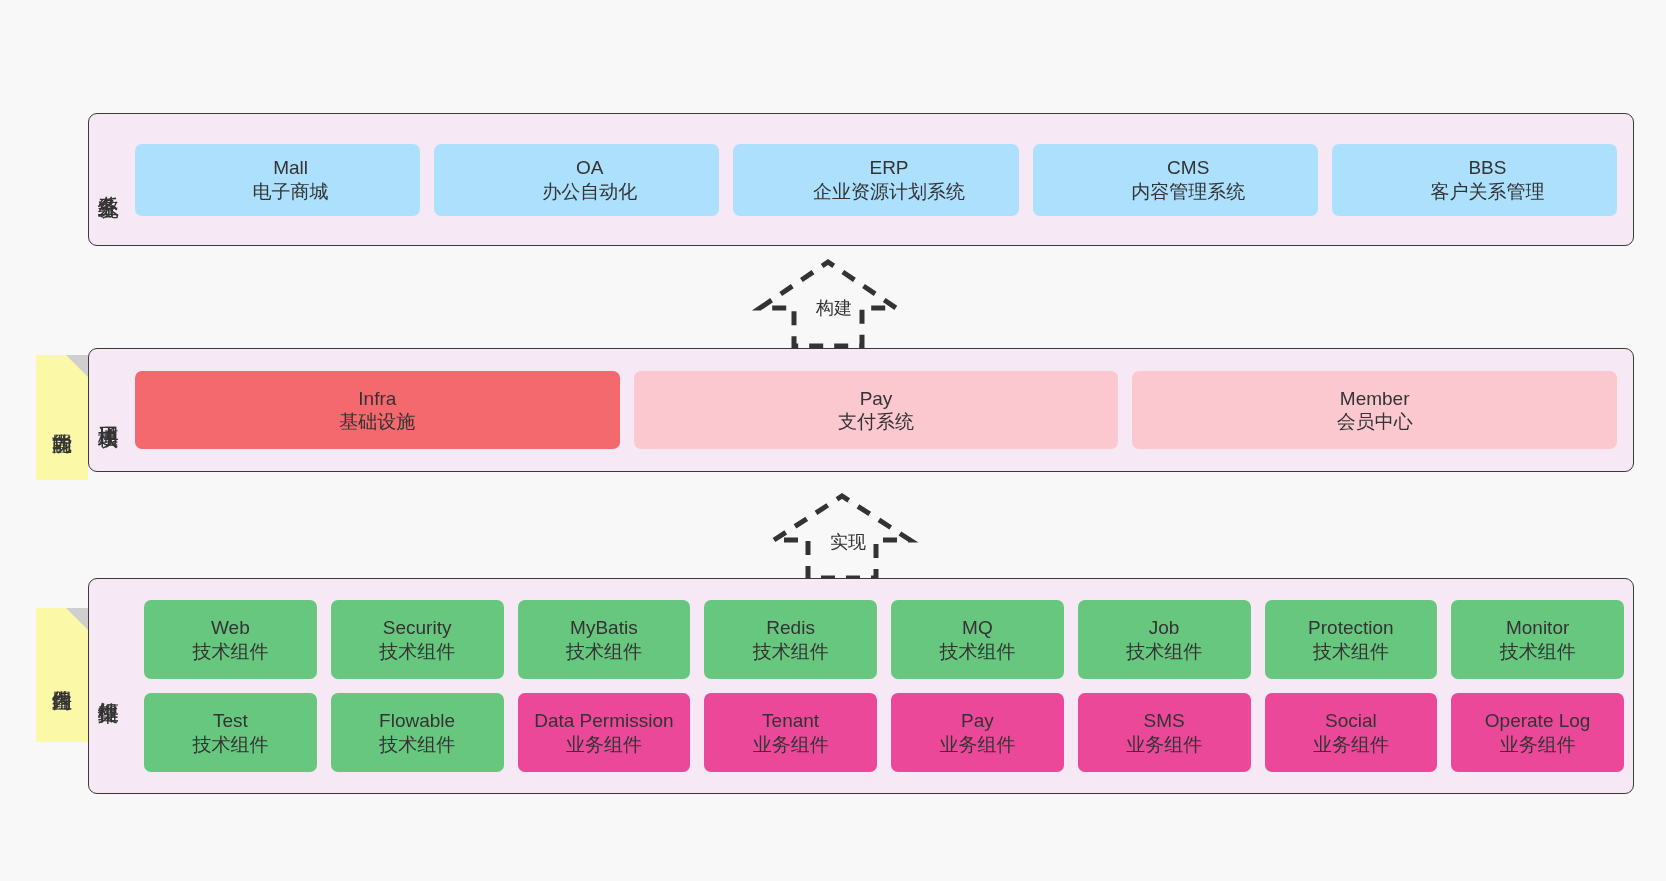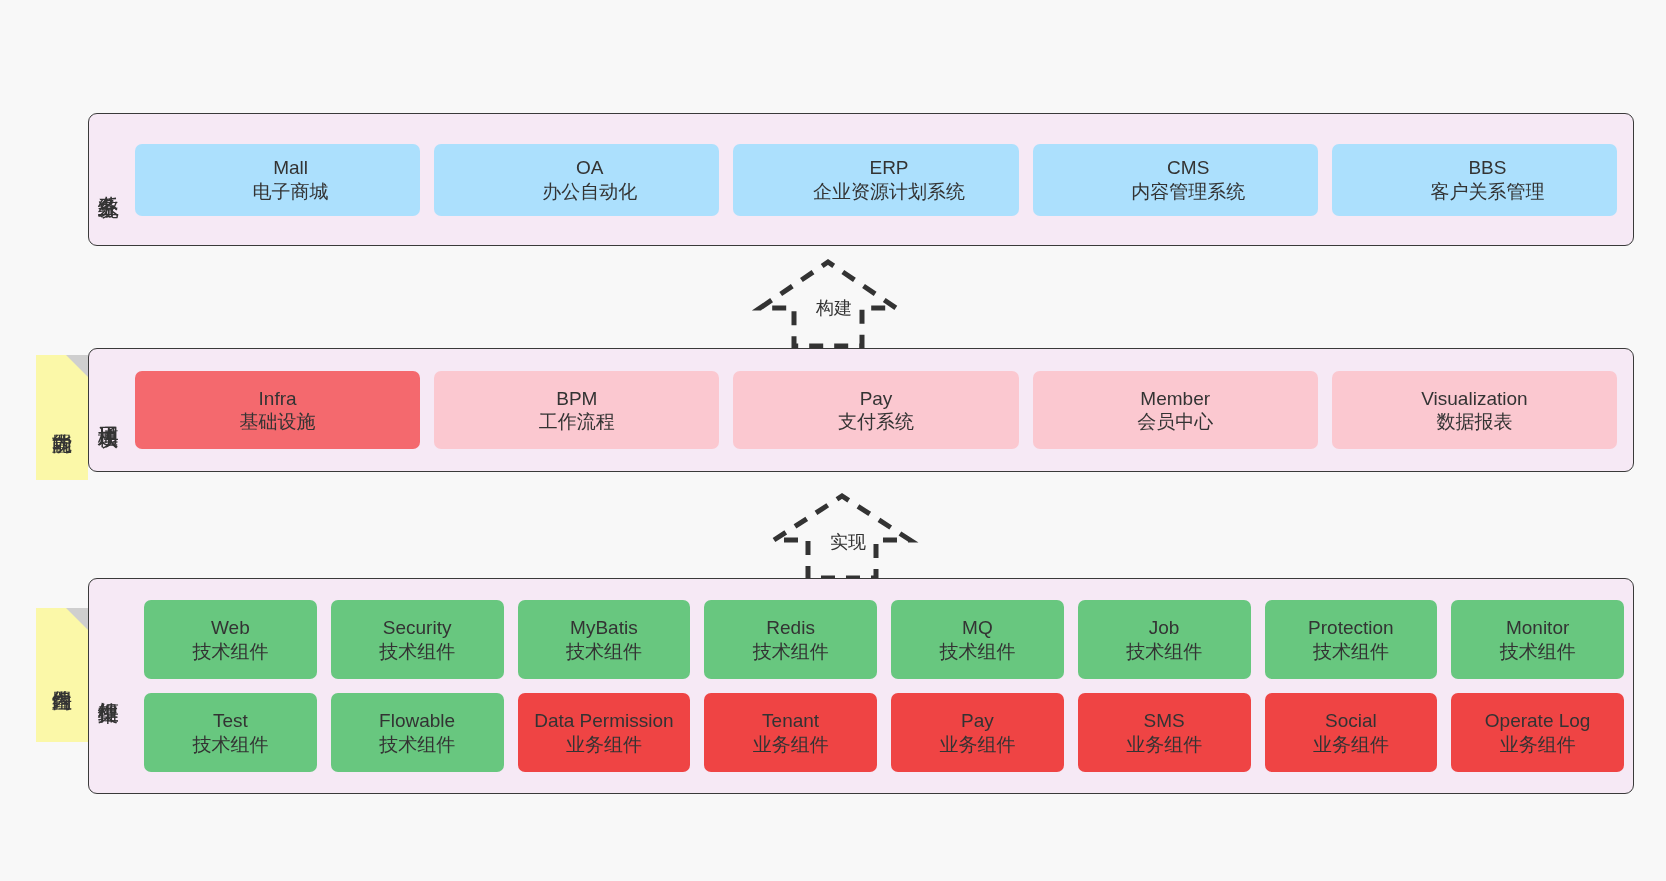--- a/index.html
+++ b/index.html
@@ -86,21 +86,21 @@
     box-sizing: border-box;
     padding: 4px 6px;
   }
   .box .t1 { display: block; }
   .box .t2 { display: block; }
 
   .box-blue   { background: #ace0fd; padding-left: 32px; }
   .box-red    { background: #f4696e; }
   .box-pink   { background: #fbc8d0; }
   .box-green  { background: #68c77f; }
-  .box-lgreen { background: #ef4444; text-align: right; }
+  .box-lgreen { background: #ec4899; text-align: right; }
 
   
   #layer-business {
     left: 88px;  top: 113px;
     width: 1546px; height: 133px;
   }
   #layer-business .layer-body { padding: 0 16px 0 8px; gap: 14px; }
   #layer-business .box { flex: 1 1 0; height: 72px; }
 
   
@@ -200,34 +200,26 @@
   </div>
 
   <div class="layer" id="layer-modules">
     <div class="layer-title">通用模块</div>
     <div class="layer-body">
       <div class="box box-red">
         <span class="t1">Infra</span>
         <span class="t2">基础设施</span>
       </div>
       <div class="box box-pink">
-        <span class="t1">BPM</span>
-        <span class="t2">工作流程</span>
-      </div>
-      <div class="box box-pink">
         <span class="t1">Pay</span>
         <span class="t2">支付系统</span>
       </div>
       <div class="box box-pink">
         <span class="t1">Member</span>
         <span class="t2">会员中心</span>
-      </div>
-      <div class="box box-pink">
-        <span class="t1">Visualization</span>
-        <span class="t2">数据报表</span>
       </div>
     </div>
   </div>
 
   <div class="arrow" id="arrow-impl">
     <svg width="150" height="88" viewBox="0 0 150 88">
       <path d="M 2 48 L 70 4 L 138 48 L 104 48 L 104 86 L 36 86 L 36 48 Z" fill="none" stroke="#333333" stroke-width="5" stroke-dasharray="14,11" stroke-linecap="butt" stroke-linejoin="miter"></path>
     </svg>
     <span class="arrow-label">实现</span>
   </div>

